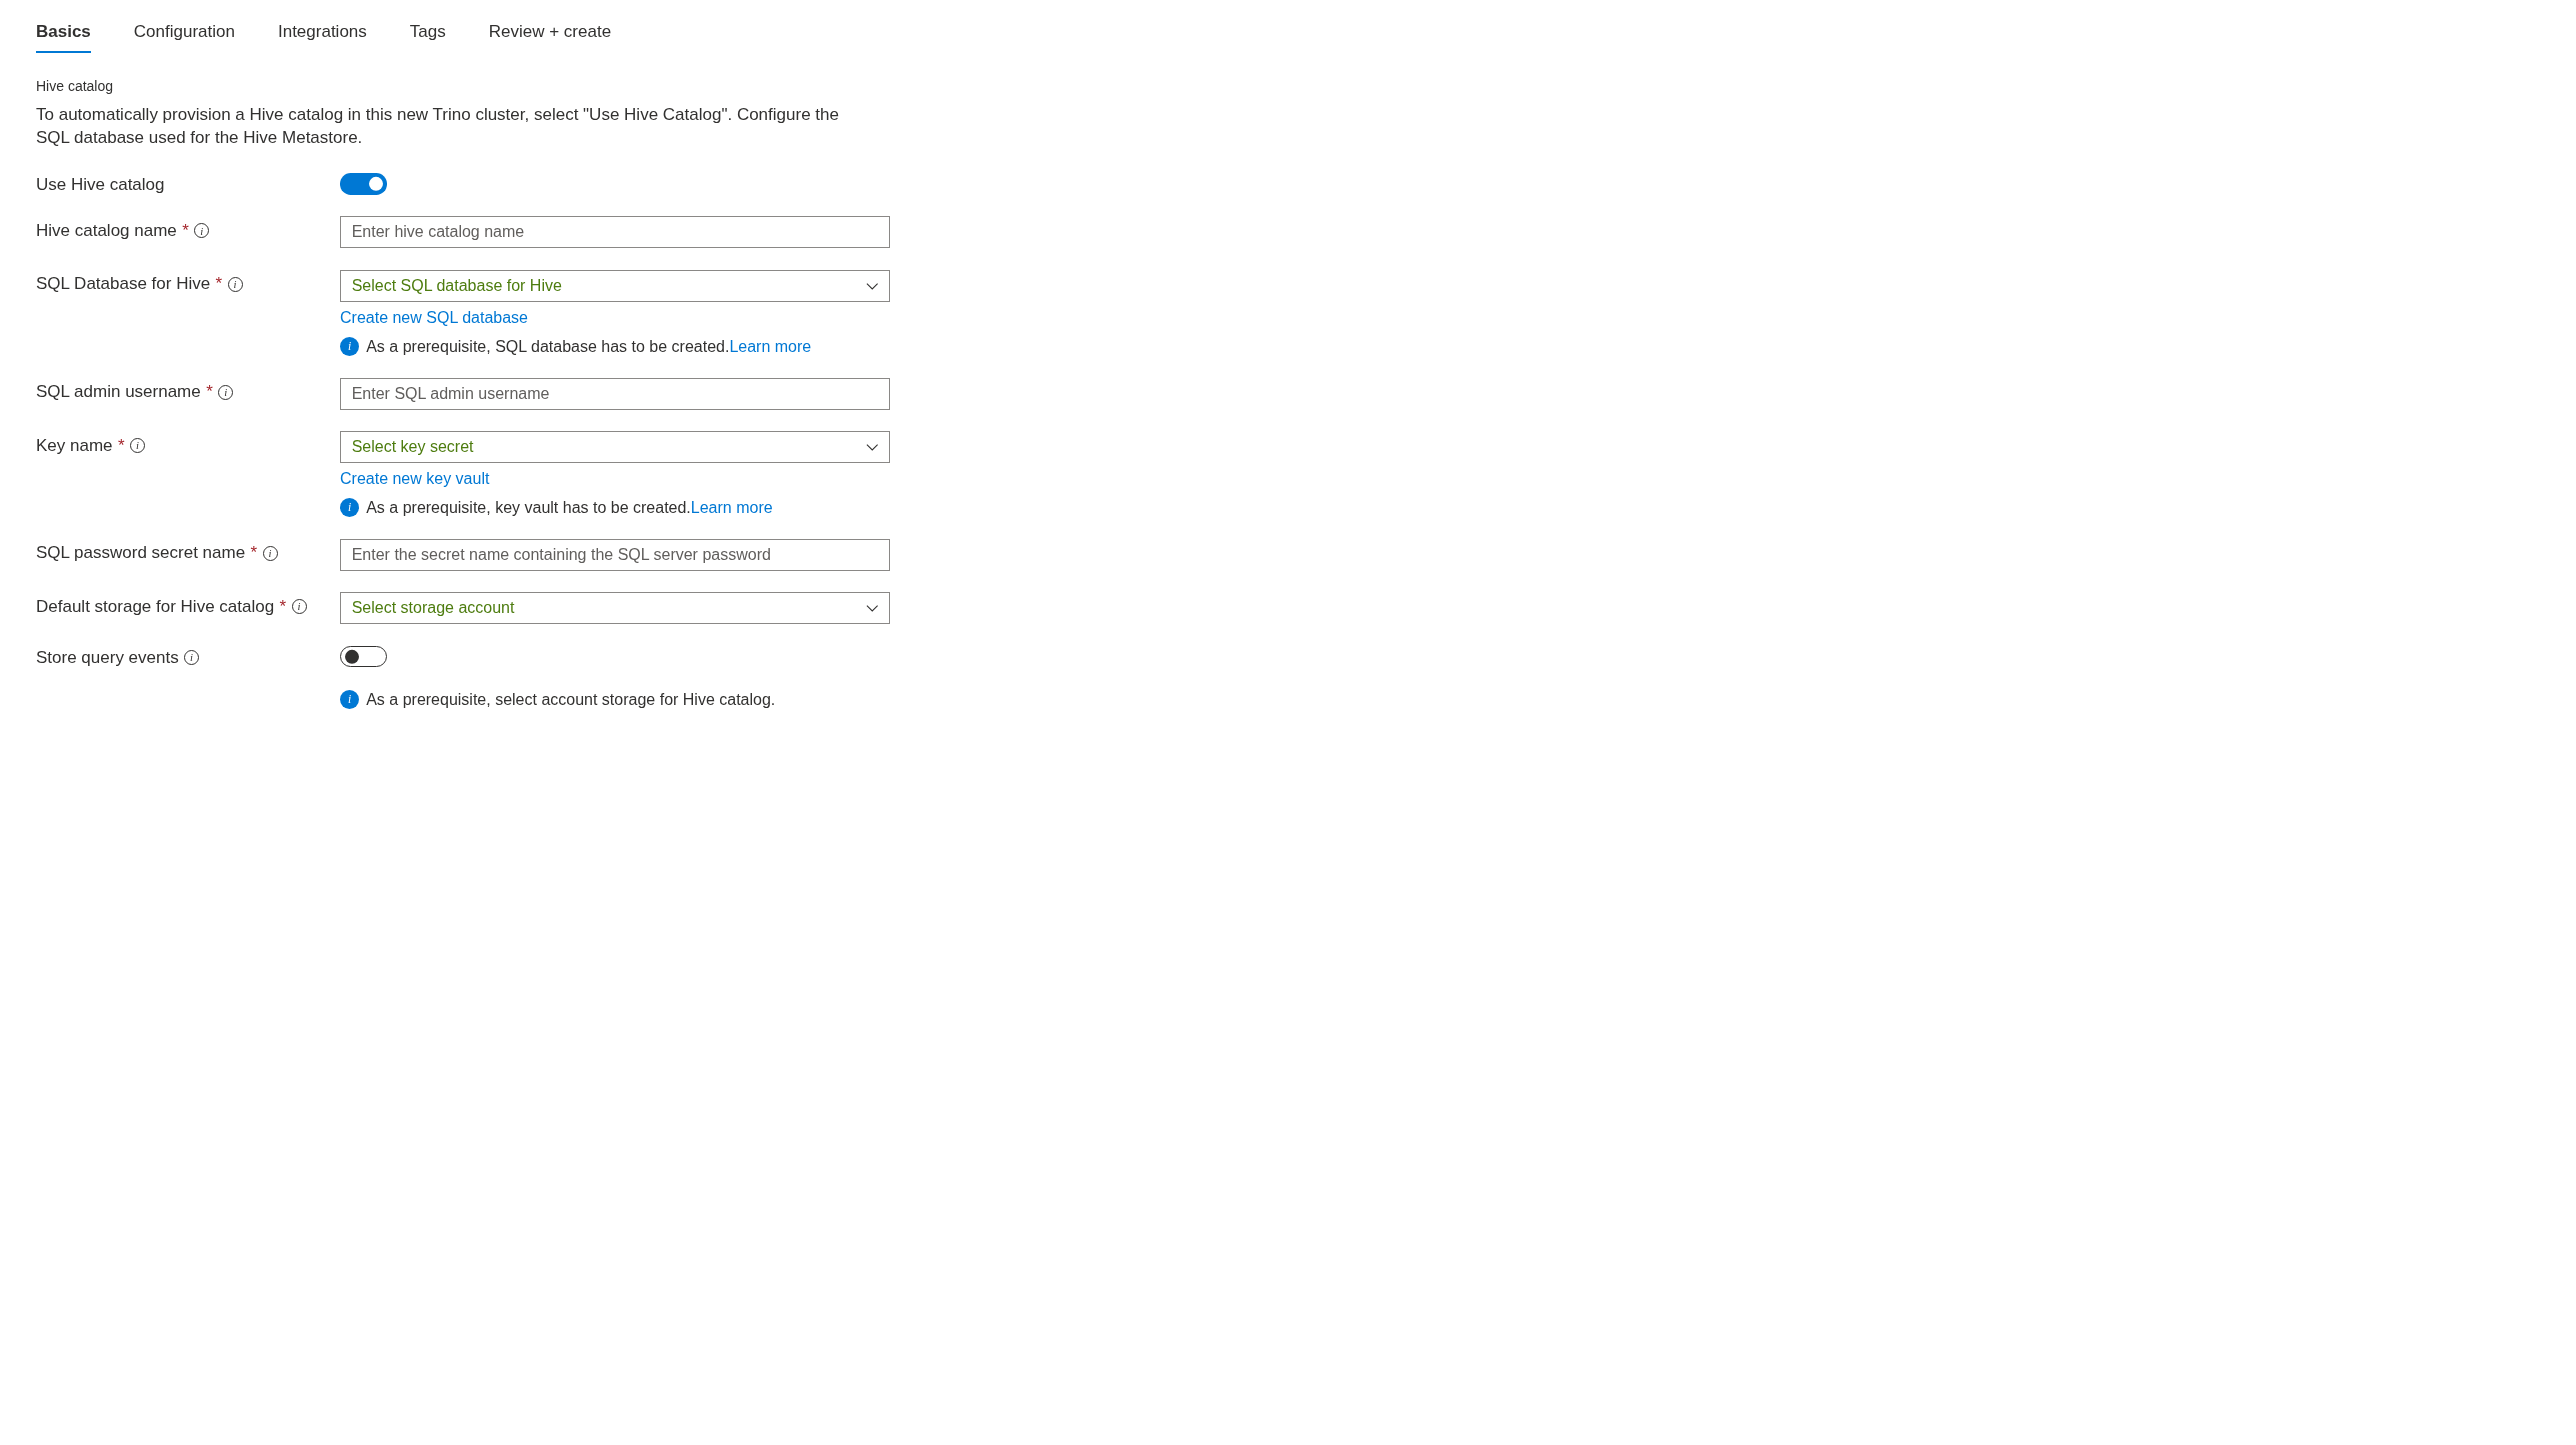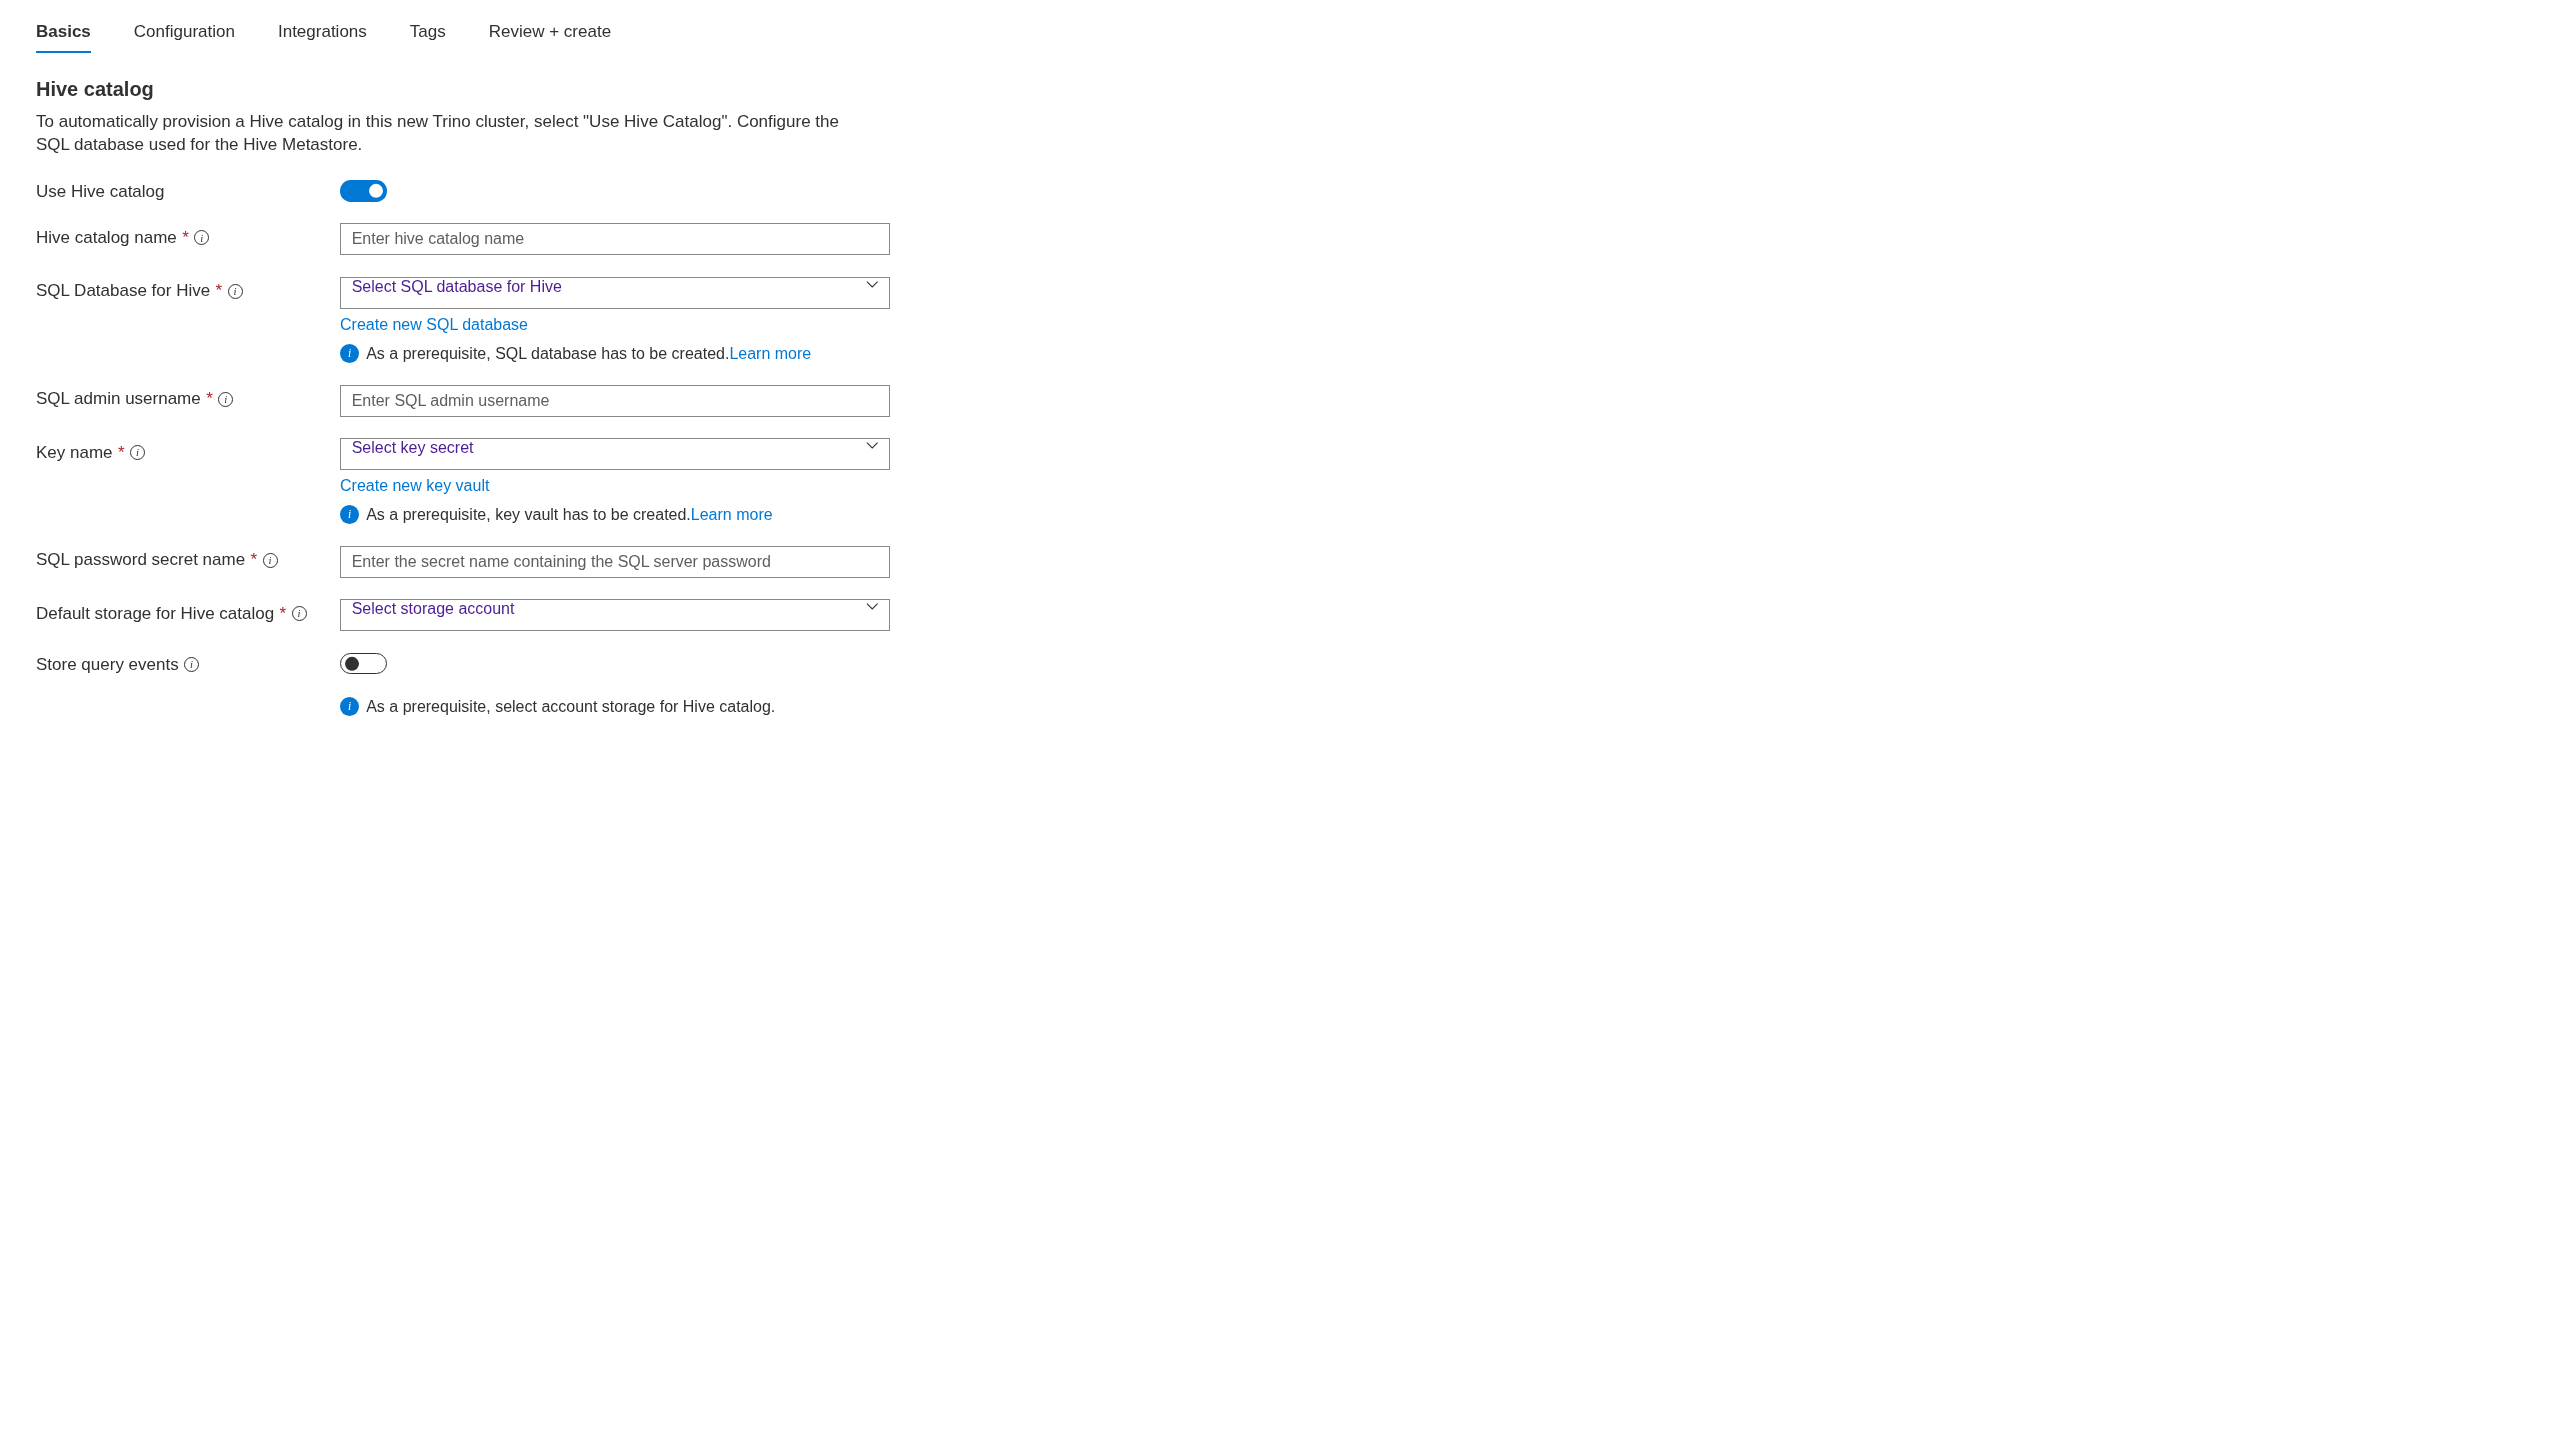--- a/index.html
+++ b/index.html
@@ -21,22 +21,22 @@
       cursor: pointer;
       color: #323130;
       font-size: 17px;
       border-bottom: 2.7px solid transparent;
     }
     .tab.active {
       font-weight: 600;
       border-bottom: 2.7px solid #0078d4;
     }
     .section-title {
-      font-size: 20px;
-      font-weight: 700;
+      font-size: 14px;
+      font-weight: 400;
       margin-bottom: 9px;
     }
     .section-desc {
       font-size: 17px;
       color: #323130;
       margin-bottom: 23px;
       max-width: 841px;
       line-height: 1.4;
     }
     .form-row {
@@ -78,23 +78,24 @@
       padding: 0 10.7px;
       font-size: 16px;
       font-family: inherit;
       color: #323130;
       background: #fff;
       outline: none;
     }
     .text-input::placeholder { color: #605e5c; }
     .select-input {
       display: flex;
+      align-items: center;
       justify-content: space-between;
       cursor: pointer;
-      color: #4c1d95;
+      color: #4d7c0f;
     }
     .chevron {
       width: 12.5px;
       height: 12.5px;
     }
     .chevron svg { display: block; }
     .link {
       color: #0078d4;
       text-decoration: none;
       cursor: pointer;

